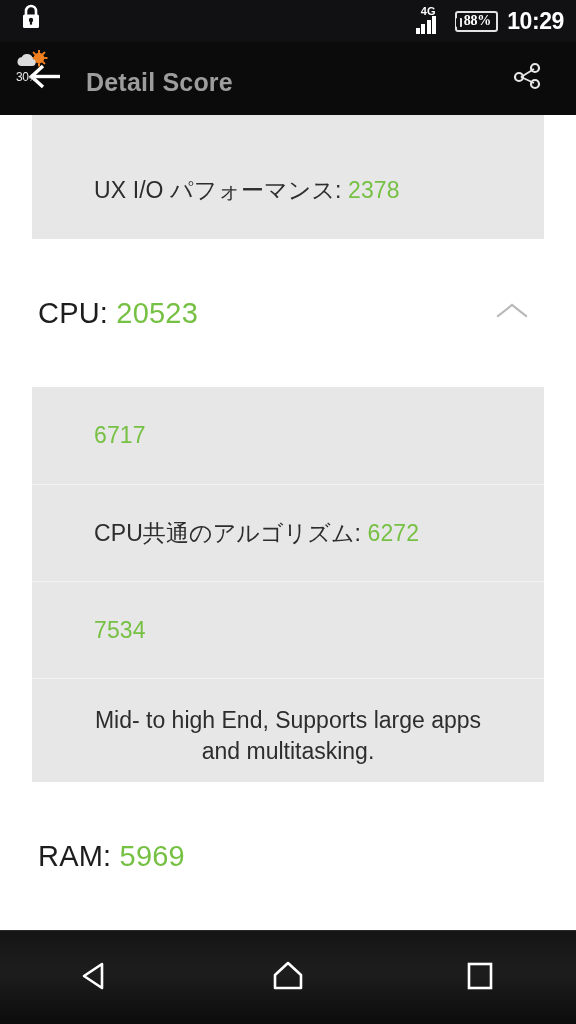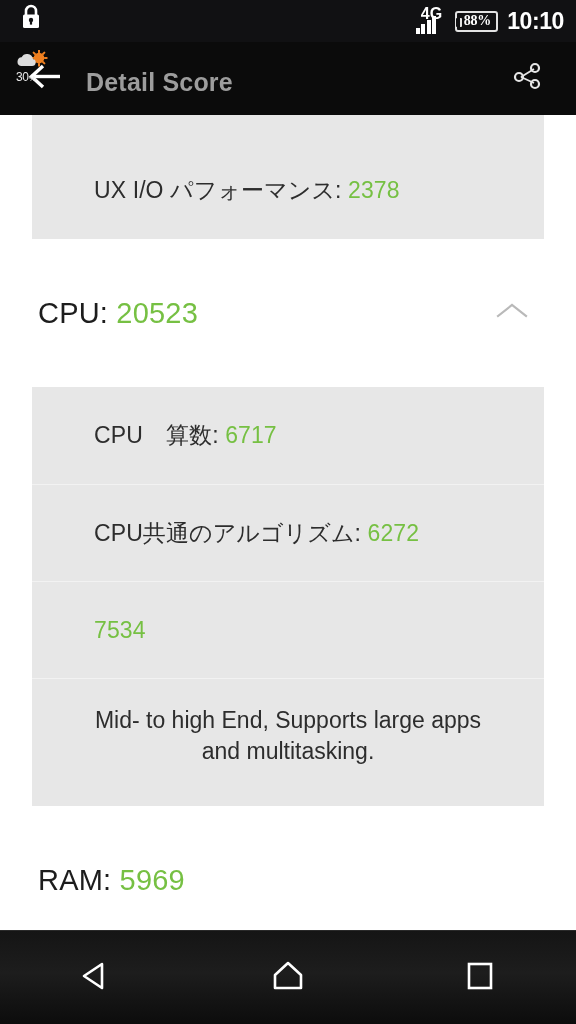--- a/index.html
+++ b/index.html
@@ -22,21 +22,21 @@
   .weather-wrap { position:relative; width:34px; height:30px; }
   .weather-pct {
     position:absolute; left:2px; bottom:-3px; color:#e9e9e9;
     font-size:12px; letter-spacing:-0.3px; line-height:1;
   }
   .weather-pct .small { font-size:8px; }
 
   .sig-wrap { position:relative; width:30px; height:26px; display:flex; align-items:flex-end; }
   .sig-label {
     position:absolute; top:-2px; left:5px; color:#fff;
-    font-size:16px; font-weight:bold; line-height:1;
+    font-size:11px; font-weight:bold; line-height:1;
   }
   .bars { display:flex; align-items:flex-end; gap:1.5px; margin-top:8px; }
   .bars i { display:block; width:4px; background:#fff; }
   .bars i:nth-child(1){height:6px;}
   .bars i:nth-child(2){height:10px;}
   .bars i:nth-child(3){height:14px;}
   .bars i:nth-child(4){height:18px;}
 
   .batt {
     position:relative; border:2px solid #e3e3e3; border-radius:3px;
@@ -75,21 +75,21 @@
     min-height:97px; display:flex; align-items:center;
     padding:0 0 0 62px; border-top:1.5px solid #f2f2f2;
     font-size:23px; color:#2d2d2d; letter-spacing:0.1px;
   }
   .subrow:first-child { border-top:none; }
   .subrow.clip { height:27px; min-height:0; }
   .green { color:#76c043; }
   .subrow .lbl { white-space:pre; }
 
   .desc {
-    padding:26px 46px 40px; text-align:center;
+    padding:26px 46px 16px; text-align:center;
     font-size:23px; color:#2d2d2d; line-height:1.33;
     border-top:1.5px solid #f2f2f2;
   }
 
   .section {
     height:148px; display:flex; align-items:center;
     padding:0 44px 0 38px; background:#fff;
   }
   .section .stitle { font-size:29px; color:#1d1d1d; letter-spacing:0.2px; }
   .chev { margin-left:auto; width:40px; height:30px; display:flex; align-items:center; justify-content:center; cursor:pointer; }
@@ -154,21 +154,21 @@
         <span class="bars">
             <i></i>
             <i></i>
             <i></i>
             <i></i>
           </span>
       </span>
       <span class="batt">
         <span>88%</span>
       </span>
-      <span class="clock">10:10</span>
+      <span class="clock">10:29</span>
     </div>
   </div>
 
   <div class="appbar">
     <span class="backbtn">
       <span>
         <svg width="34" height="27" viewBox="0 0 34 27">
           <line x1="3" y1="13.5" x2="32" y2="13.5" stroke="#ffffff" stroke-width="3.4"></line>
           <polyline points="15,3 3.5,13.5 15,24" fill="none" stroke="#ffffff" stroke-width="3.4" stroke-linejoin="miter"></polyline>
         </svg>
@@ -207,21 +207,20 @@
         <span>
           <svg width="34" height="20" viewBox="0 0 34 20">
             <polyline points="3,15 17,4 31,15" fill="none" stroke="#b9b9b9" stroke-width="2.2" stroke-linecap="square"></polyline>
           </svg>
         </span>
       </span>
     </div>
 
     <div class="panel">
       <div class="subrow">
-        <span class="lbl">CPU　算数: </span>
           <span class="green">6717</span>
       </div>
       <div class="subrow">
         <span class="lbl">CPU共通のアルゴリズム: </span>
           <span class="green">6272</span>
       </div>
       <div class="subrow">
           <span class="green">7534</span>
       </div>
       <div class="desc">Mid- to high End, Supports large apps and multitasking.</div>

